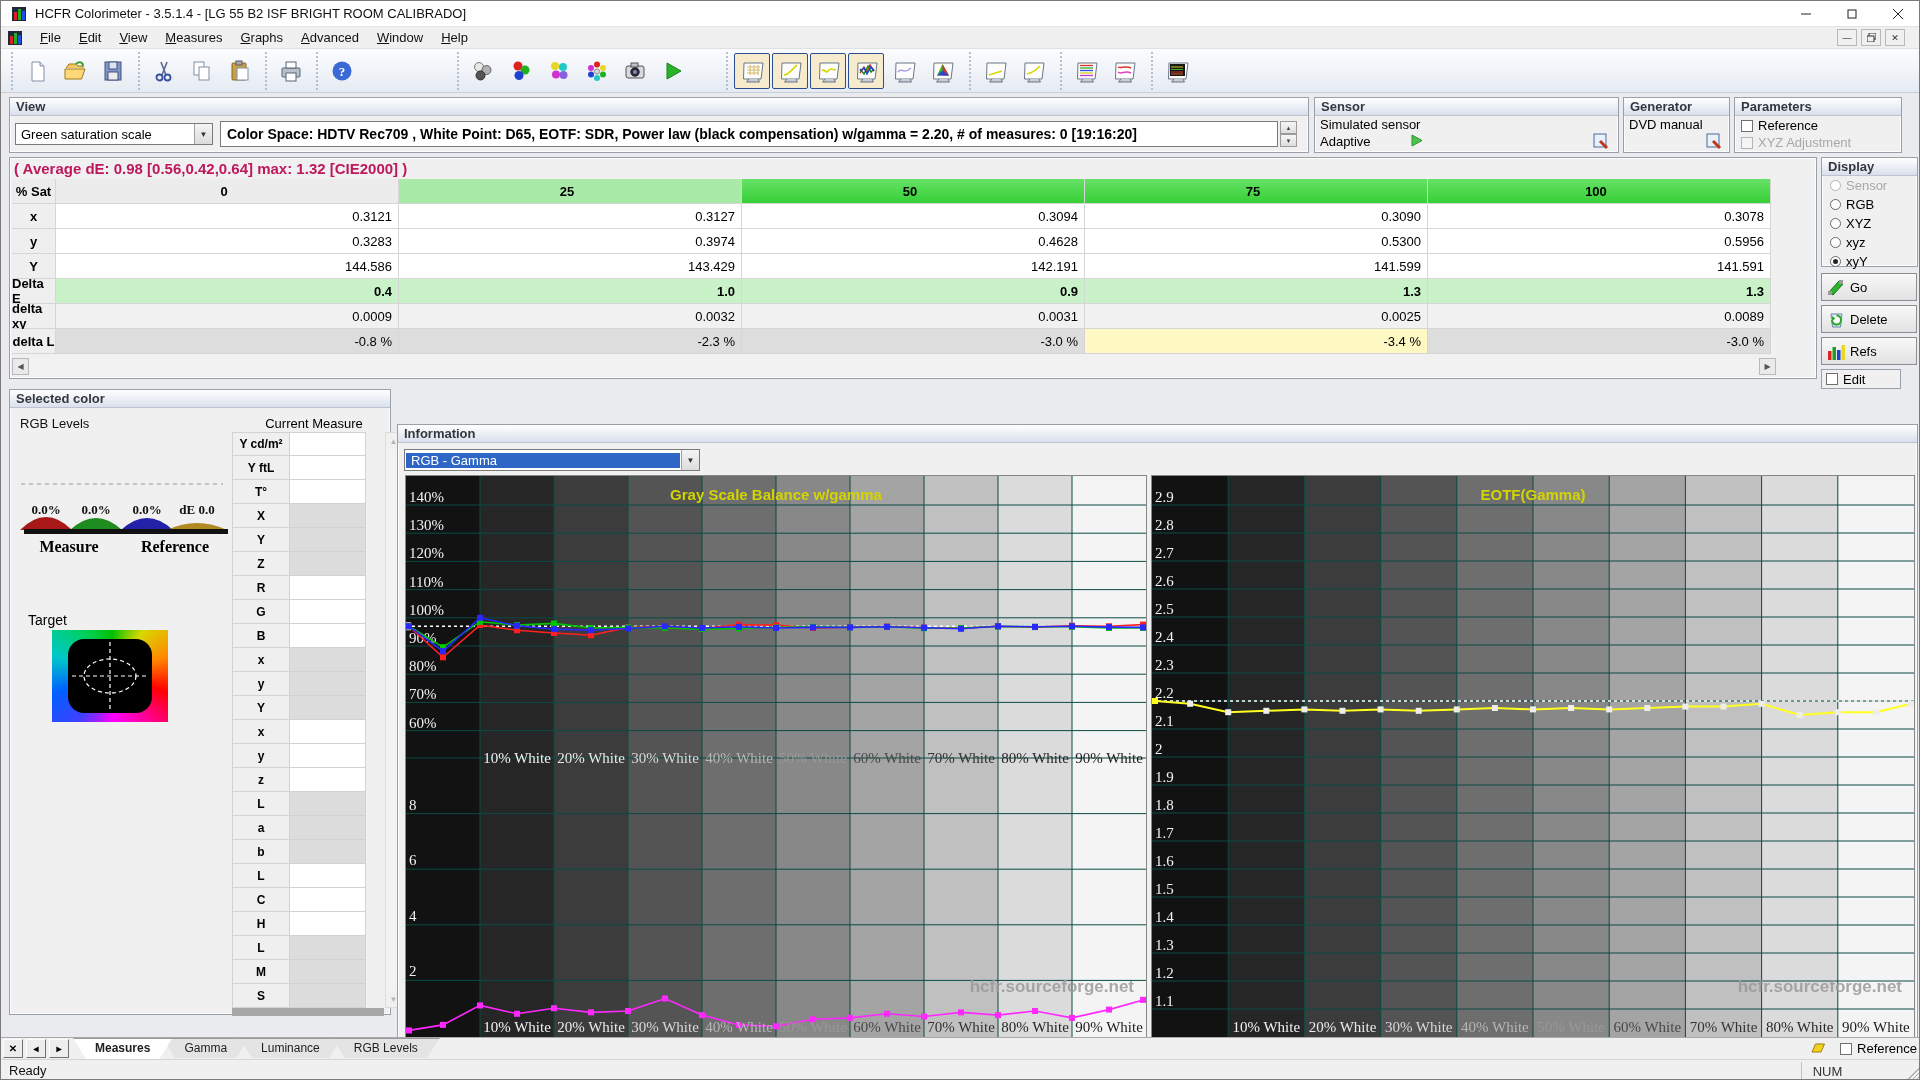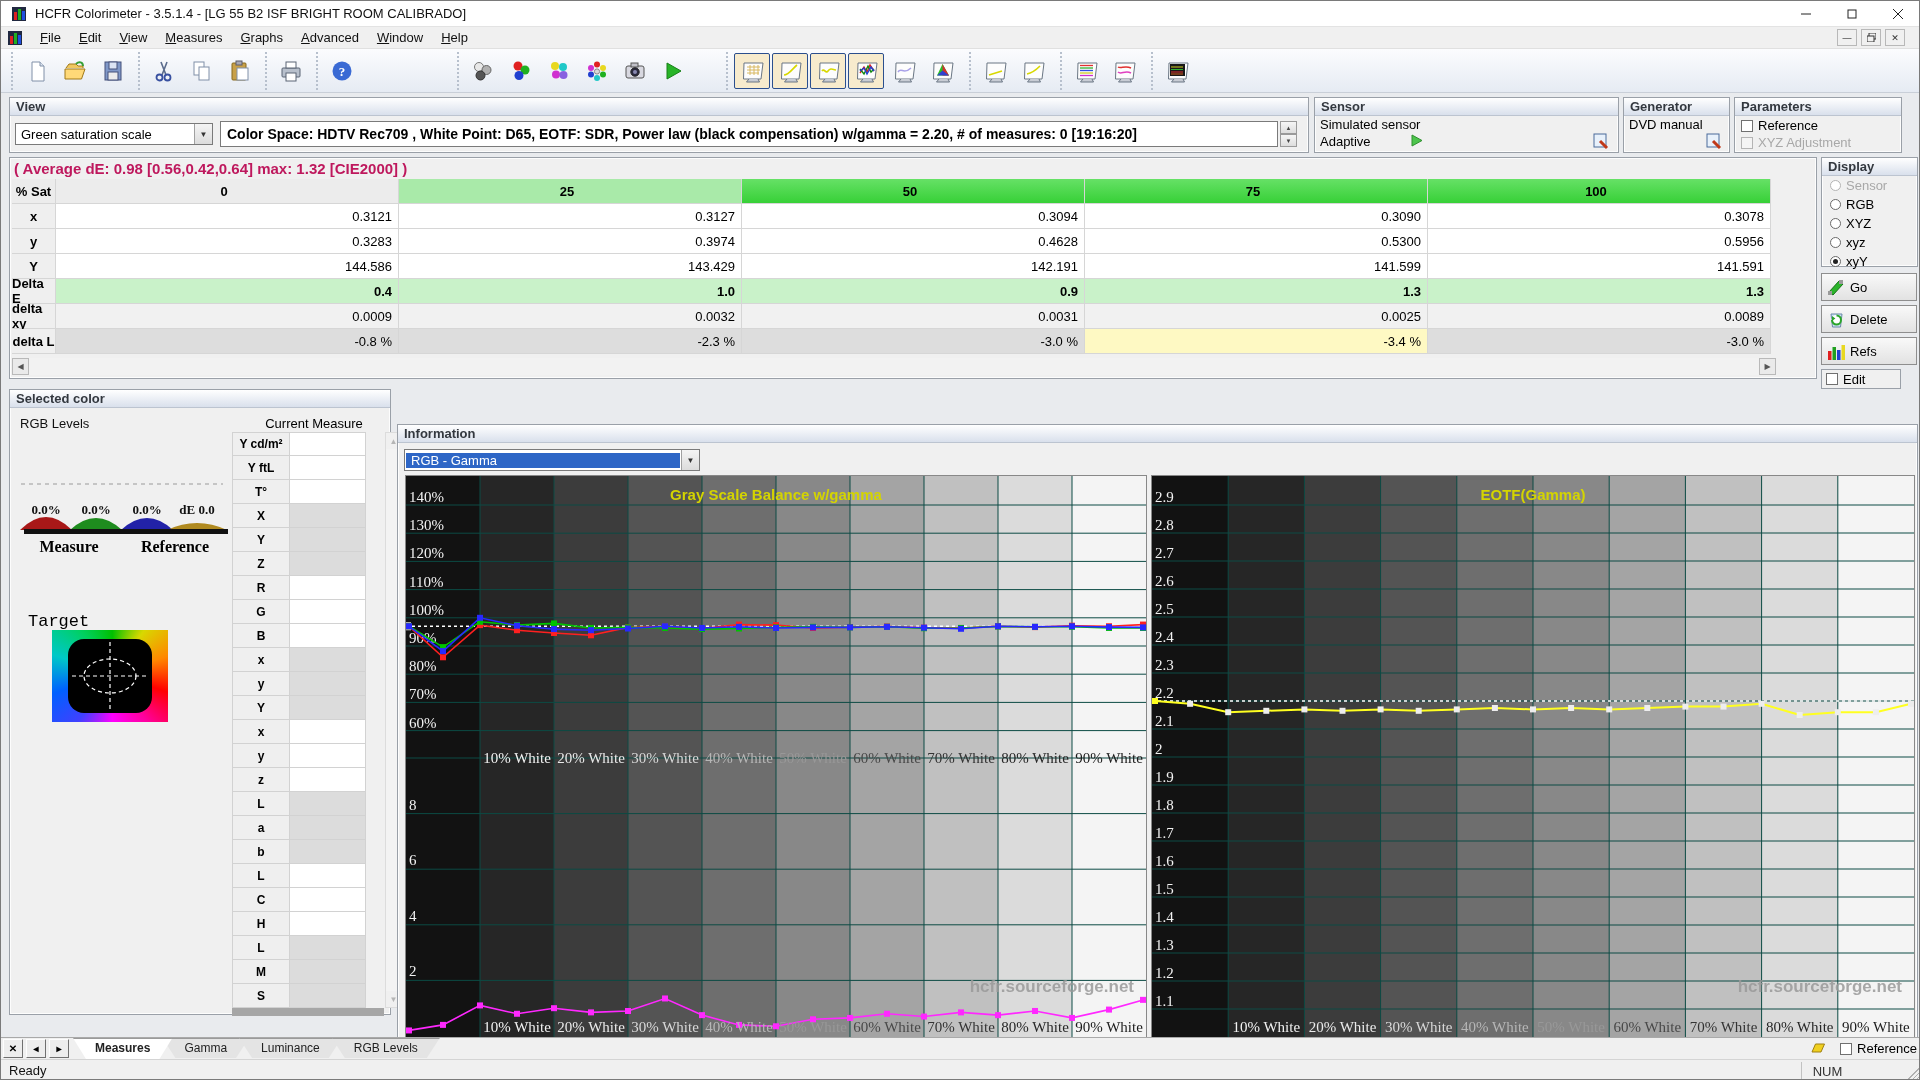--- a/index.html
+++ b/index.html
@@ -63,21 +63,21 @@
   .side-btn { position:absolute; left:1820px; width:96px; height:28px; background:linear-gradient(#f9f9f9,#e2e2e2); border:1px solid #8e8e8e; display:flex; align-items:center; padding-left:4px; gap:4px; font-size:13px; }
   #edit-box { position:absolute; left:1820px; top:368px; width:80px; height:20px; background:#f0f0f0; border:1px solid #9aa0a8; display:flex; align-items:center; padding-left:4px; }
 
   
   #selcolor-panel { left:8px; top:388px; width:382px; height:626px; }
   #rgb-levels-label { position:absolute; left:10px; top:26px; font-size:13px; color:#111; }
   #cm-title { position:absolute; left:230px; top:26px; width:148px; text-align:center; font-size:13px; }
   #meter { position:absolute; left:6px; top:44px; }
   .mr-row { position:absolute; left:6px; top:148px; width:212px; display:flex; }
   .mr-row span { flex:1; text-align:center; font-family:"Liberation Serif",serif; font-weight:bold; font-size:16px; }
-  #target-label { position:absolute; left:18px; top:222px; font-size:17px;font-family:Liberation Mono, monospace; }
+  #target-label { position:absolute; left:18px; top:222px; font-size:14px; }
   #target-patch { position:absolute; left:42px; top:240px; width:116px; height:92px; background:conic-gradient(from 0deg at 52% 48%, #00c000, #d8d800, #ff8800, #ff0000, #ff00a0, #ff00ff, #4040ff, #0060ff, #00c8c8, #00d060, #00c000); }
 
   
   #cm-table { position:absolute; left:222px; top:42px; width:152px; }
   .cmrow { display:flex; height:24px; }
   .cmlabel { width:58px; background:#efefef; border:1px solid #d2d2d2; border-top:none; display:flex; align-items:center; justify-content:center; font-weight:bold; font-size:12px; }
   .cmval { width:76px; border:1px solid #d2d2d2; border-left:none; border-top:none; }
   .cmrow:first-child .cmlabel, .cmrow:first-child .cmval { border-top:1px solid #d2d2d2; }
   #cm-scroll { position:absolute; left:375px; top:42px; width:17px; height:576px; background:#f3f3f3; border:1px solid #dcdcdc; display:flex; flex-direction:column; justify-content:space-between; }
   .cm-sarrow { height:16px; background:#f0f0f0; display:flex; align-items:center; justify-content:center; font-size:8px; color:#b5b5b5; }

